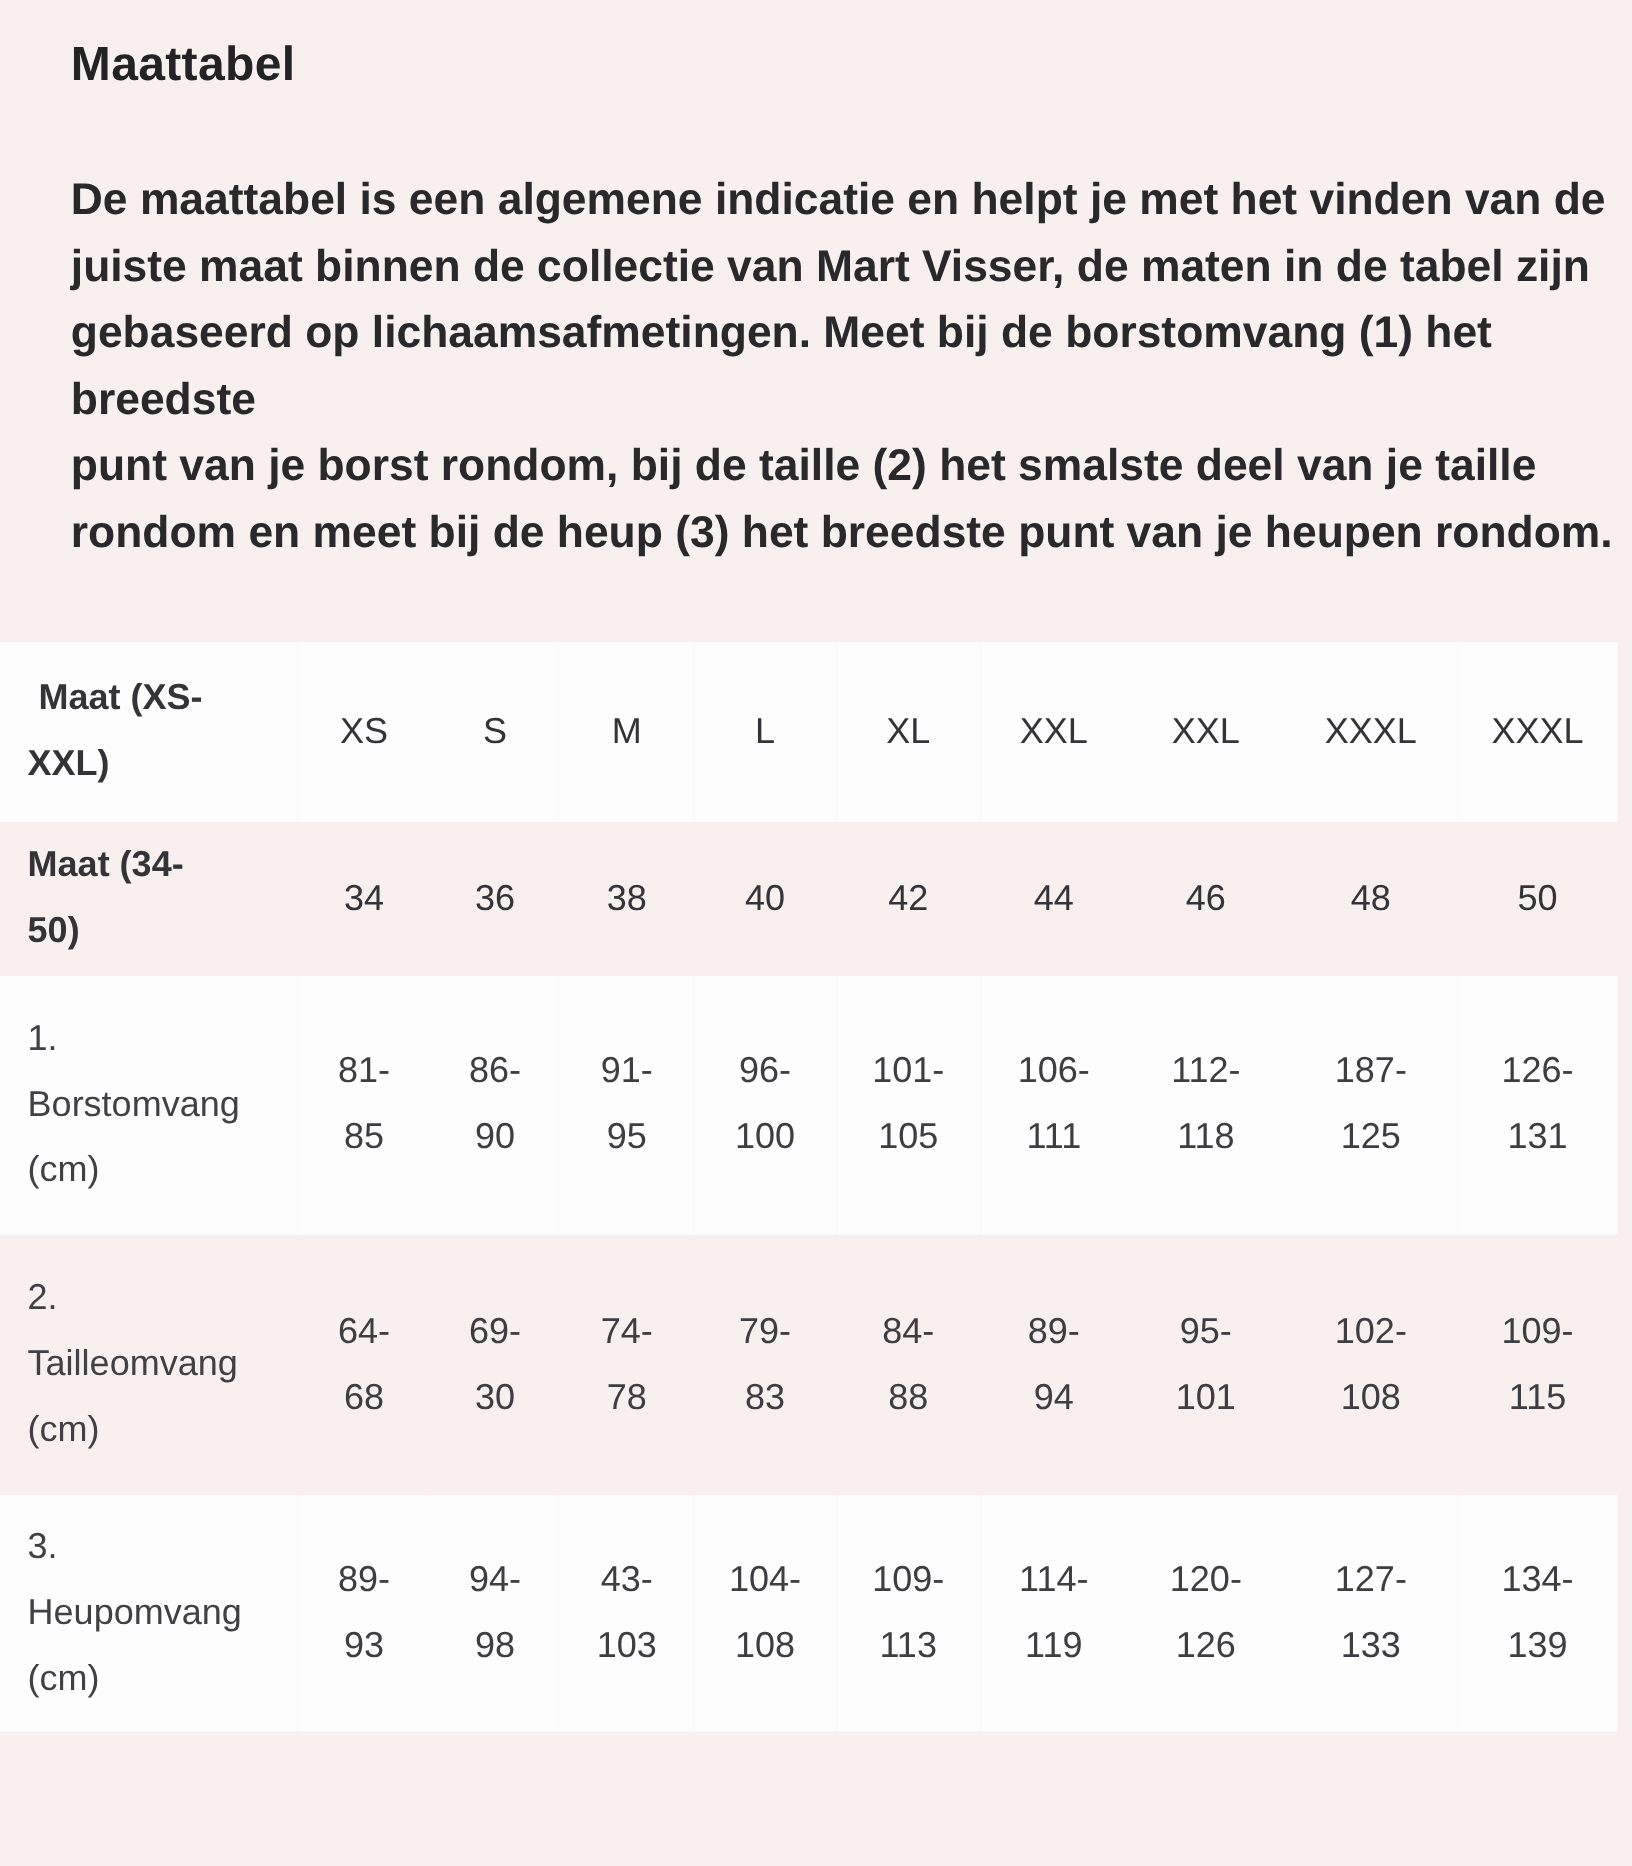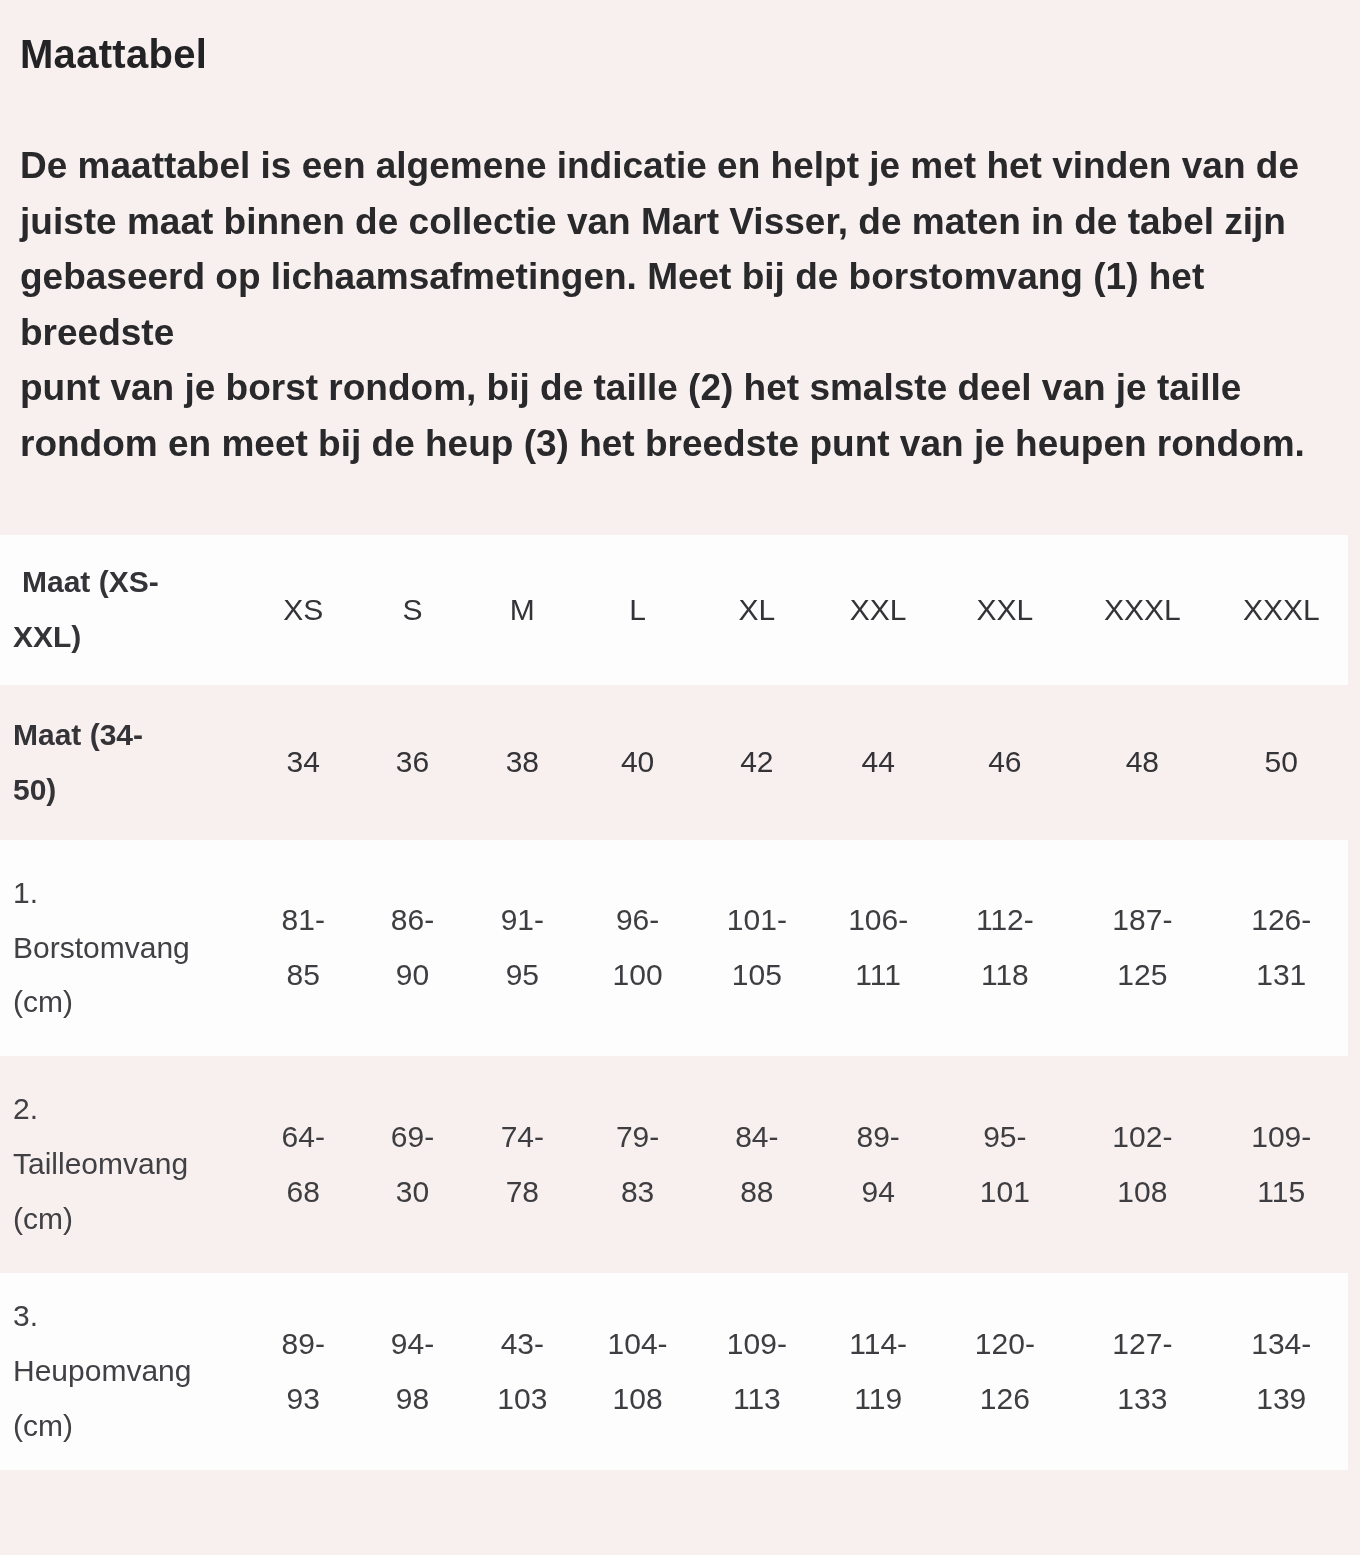--- a/index.html
+++ b/index.html
@@ -3,49 +3,49 @@
 <meta charset="utf-8">
 <style>
   html,body { margin:0; padding:0; }
   body {
     width:1360px; height:1555px;
     background:#f7f0ee;
     font-family:"Liberation Sans", sans-serif;
     color:#29282b;
     overflow:hidden;
   }
-  .content { padding:30px 16px 0 20px; }
+  .content { padding:30px 16px 0 20px;margin-left:39px; }
   .page-title {
     font-size:40px; line-height:1.2; font-weight:700;
     margin:0; letter-spacing:0.3px; color:#232225;
   }
   .intro {
     font-size:37px; line-height:1.5; font-weight:700;
     white-space:pre-line; margin:60px 0 0 0; color:#29282b;
   }
   .intro.second { margin-top:40px; }
   .table-wrap { margin-top:64px; padding-right:12px; }
   table.size-table {
     border-collapse:collapse; width:100%; table-layout:fixed;
   }
   .size-table th, .size-table td {
     vertical-align:middle; padding:0;
     font-size:30px; line-height:1.83;
     white-space:pre-line; color:#3e3d41;
     overflow:hidden;
   }
   .size-table th.row-label {
-    text-align:left; padding-left:13px; font-weight:700; color:#343338;
+    text-align:left; padding-left:23px; font-weight:700; color:#343338;
   }
   .size-table tr.data-row th.row-label { font-weight:400; color:#414045; }
   .size-table td.val { text-align:center; }
   .size-table tr.header-row td.val { font-weight:400; color:#343338; }
   tr.band { background:#fdfdfd; }
   tr.r1 { height:150px; }
-  tr.r2 { height:155px; }
+  tr.r2 { height:128px; }
   tr.r3 { height:216px; }
   tr.r4 { height:217px; }
   tr.r5 { height:197px; }
   .indent-first { text-indent:9px; }
 </style>
 </head>
 <body>
 
 <div class="content">
   <h1 class="page-title">Maattabel</h1>

